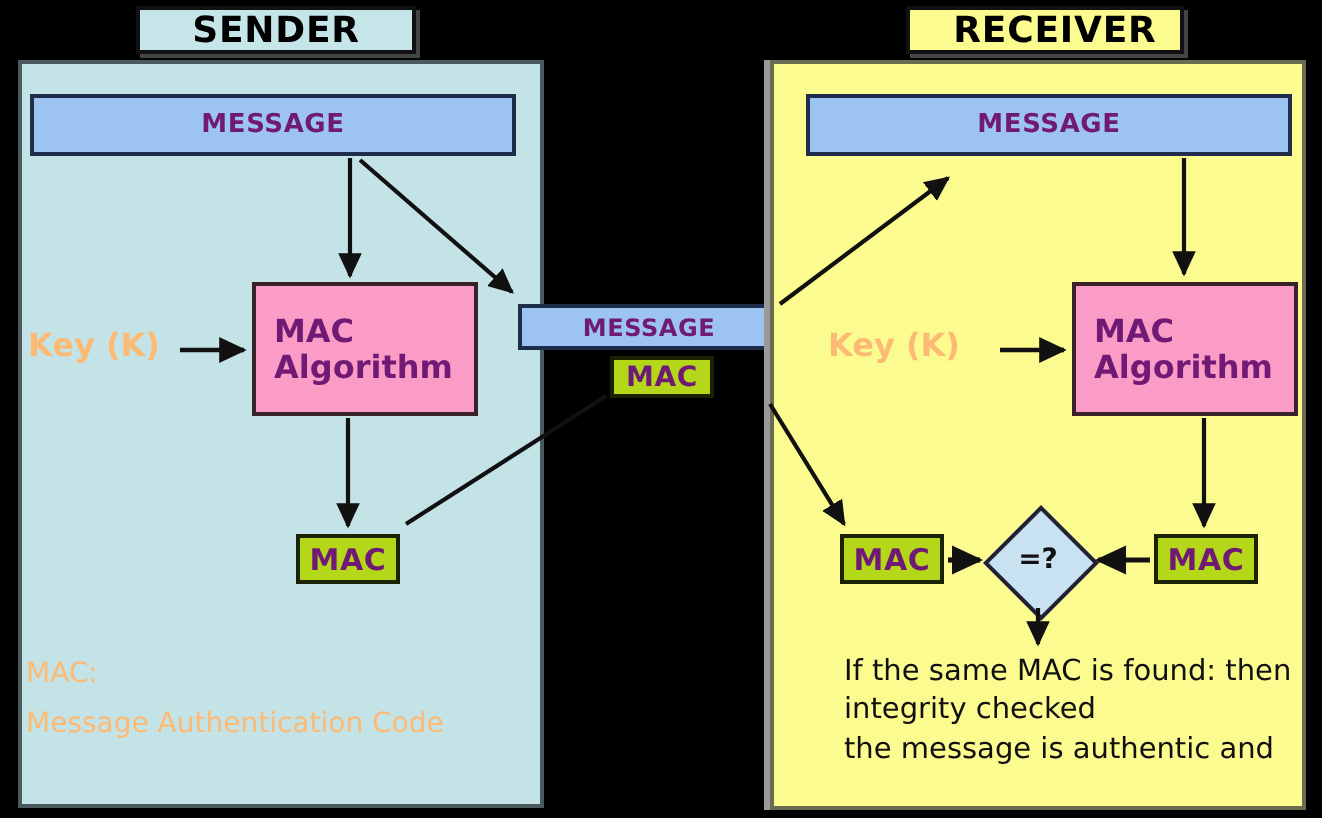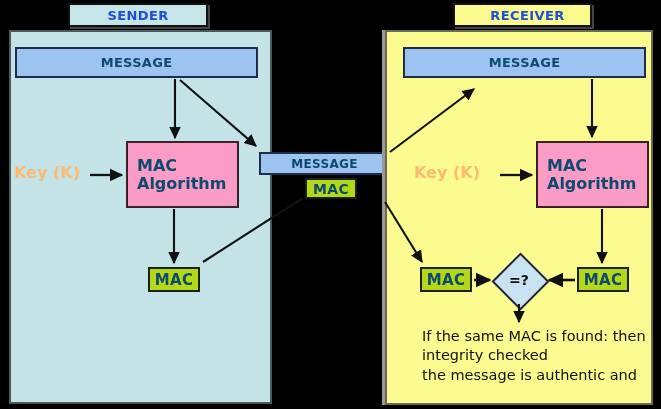--- a/index.html
+++ b/index.html
@@ -4,35 +4,35 @@
 <style>
   html,body{margin:0;padding:0;background:#000;}
   body{width:661px;height:409px;position:relative;overflow:hidden;
        font-family:"DejaVu Sans","Liberation Sans",sans-serif;}
 
   .stage{position:absolute;left:0;top:0;width:661px;height:409px;background:#000;}
 
   
   .hdr{position:absolute;box-sizing:border-box;border:2px solid #111;
        display:flex;align-items:center;justify-content:center;
-       font-weight:bold;font-size:13px;color:#1d4ed8;letter-spacing:.4px;
+       font-weight:bold;font-size:18px;color:#000000;letter-spacing:.4px;
        box-shadow:2px 2px 0 rgba(80,80,80,.85);}
   #hdr-sender{left:68px;top:3px;width:140px;height:24px;background:#c5e5e8;}
   #hdr-receiver{left:453px;top:3px;width:139px;height:24px;background:#fbfb8f;padding-left:10px;}
 
   
   .panel{position:absolute;box-sizing:border-box;border:2px solid #333;}
   #panel-sender{left:9px;top:30px;width:263px;height:374px;background:#c3e3e6;
                 border-color:#4a5a5c;}
   #panel-receiver{left:385px;top:30px;width:268px;height:375px;background:#fbfb8f;
                 border-color:#6b6b52;box-shadow:-3px 0 0 #9a9a9a;}
 
   
   .box{position:absolute;box-sizing:border-box;display:flex;align-items:center;
-       justify-content:center;font-weight:bold;color:#0c4a6e;}
+       justify-content:center;font-weight:bold;color:#701a75;}
   .msg-box{background:#9dc3f0;border:2px solid #1f2d4d;font-size:13px;letter-spacing:.3px;}
   .mac-algo{background:#fb9cc6;border:2px solid #3a2028;font-size:16px;line-height:1.12;
             flex-direction:column;align-items:flex-start;justify-content:center;padding-left:9px;}
   .mac-tag{background:#b4d819;border:2px solid #1a2200;font-size:15px;letter-spacing:.3px;}
   .plain{position:absolute;color:#fdba74;font-size:15px;}
 
   
   #msg-sender{left:15px;top:47px;width:243px;height:31px;}
   #algo-sender{left:126px;top:141px;width:113px;height:67px;}
   #key-sender{left:14px;top:163px;font-weight:bold;font-size:16px;}
@@ -86,20 +86,24 @@
 
   <div class="box mac-algo" id="algo-sender">
     <span>MAC</span>
     <span>Algorithm</span>
   </div>
 
   <div class="box mac-tag" id="mac-sender">
     <span>MAC</span>
   </div>
 
+  <div class="plain" id="legend-sender">
+    <div>MAC:</div>
+    <div>Message Authentication Code</div>
+  </div>
 
   <div class="box msg-box" id="msg-wire">
     <span>MESSAGE</span>
   </div>
   <div class="box mac-tag" id="mac-wire">
     <span>MAC</span>
   </div>
 
   <div class="panel" id="panel-receiver"></div>
 

